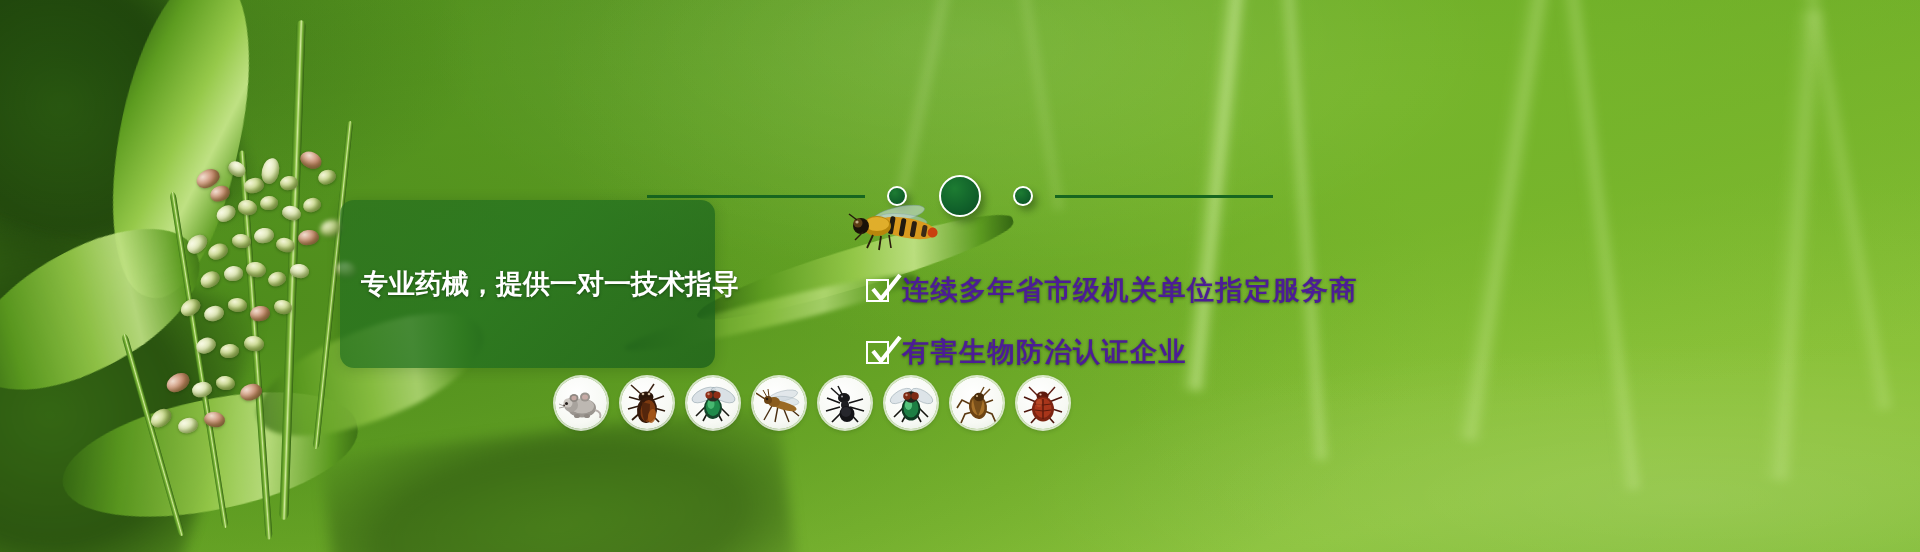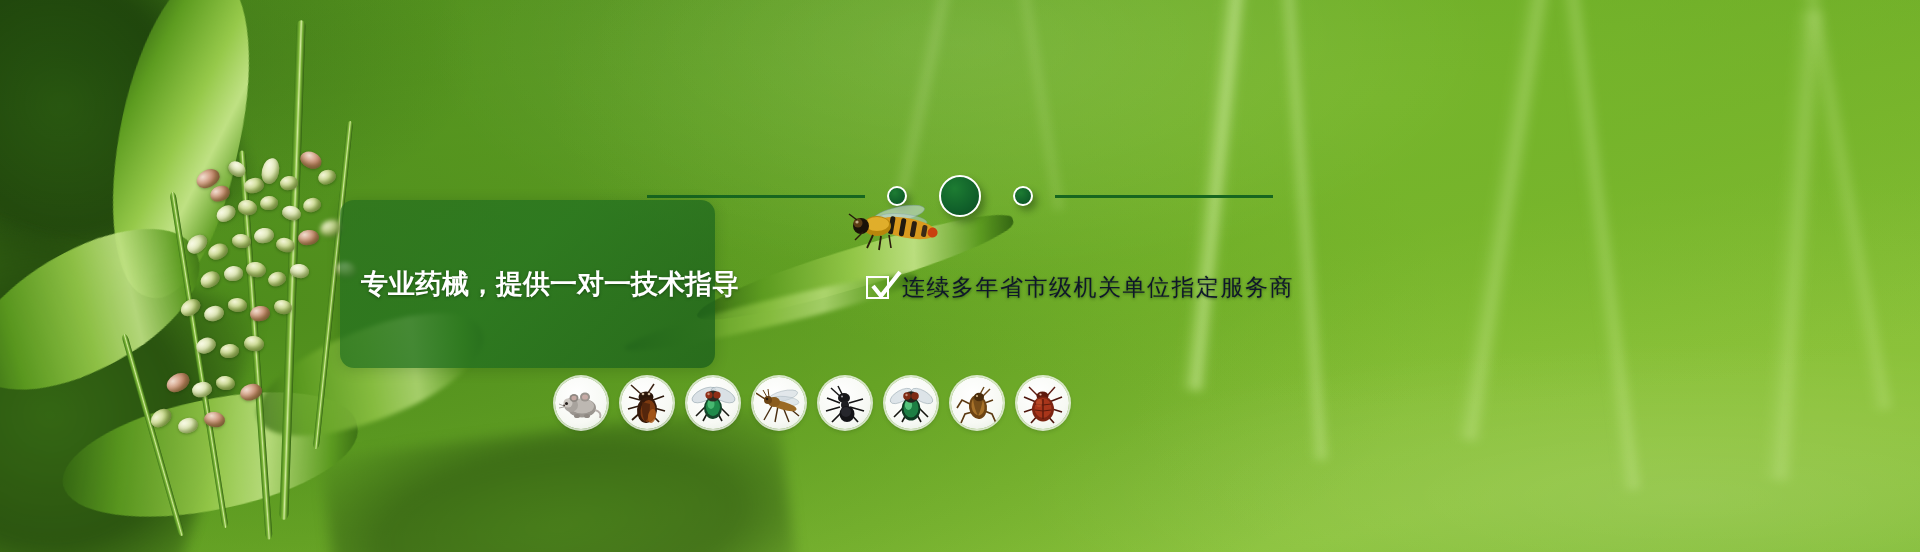--- a/index.html
+++ b/index.html
@@ -152,24 +152,24 @@
   }
   .check-row { display:flex; align-items:center; gap:13px; }
   .check-box {
     position:relative;
     width:23px; height:23px;
     border:2px solid #ffffff;
     flex:0 0 auto;
   }
   .check-box svg { position:absolute; left:2px; top:-7px; overflow:visible; }
   .check-text {
-    color:#0f172a;
-    font-size:23px;
+    color:#4c1d95;
+    font-size:27px;
     letter-spacing:1.5px;
-    font-weight:400;
+    font-weight:700;
     text-shadow:0 1px 3px rgba(10,40,5,.5);
     font-family:"DejaVu Sans","Liberation Sans",sans-serif;
     white-space:nowrap;
   }
 
   
   .fly { position:absolute; left:845px; top:198px; width:120px; height:60px; }
 
   
   .pest-row {
@@ -316,20 +316,28 @@
 
   <div class="checklist">
     <div class="check-row">
       <span class="check-box">
         <svg width="34" height="34" viewBox="0 0 34 34">
           <path d="M3 15 L11 25 L30 1" stroke="#ffffff" stroke-width="4.2" fill="none" stroke-linecap="butt" stroke-linejoin="miter"></path>
         </svg>
       </span>
       <span class="check-text">连续多年省市级机关单位指定服务商</span>
     </div>
+    <div class="check-row">
+      <span class="check-box">
+        <svg width="34" height="34" viewBox="0 0 34 34">
+          <path d="M3 15 L11 25 L30 1" stroke="#ffffff" stroke-width="4.2" fill="none" stroke-linecap="butt" stroke-linejoin="miter"></path>
+        </svg>
+      </span>
+      <span class="check-text">有害生物防治认证企业</span>
+    </div>
   </div>
 
   <div class="pest-row">
 
     <div class="pest">
       <svg width="46" height="46" viewBox="0 0 46 46">
         <ellipse cx="24" cy="28" rx="14" ry="9.5" fill="#9b9690"></ellipse>
         <ellipse cx="24" cy="26" rx="12" ry="7.5" fill="#bdb8b2"></ellipse>
         <circle cx="13" cy="25" r="7" fill="#a8a39d"></circle>
         <circle cx="10" cy="23" r="4.5" fill="#cac5bf"></circle>

